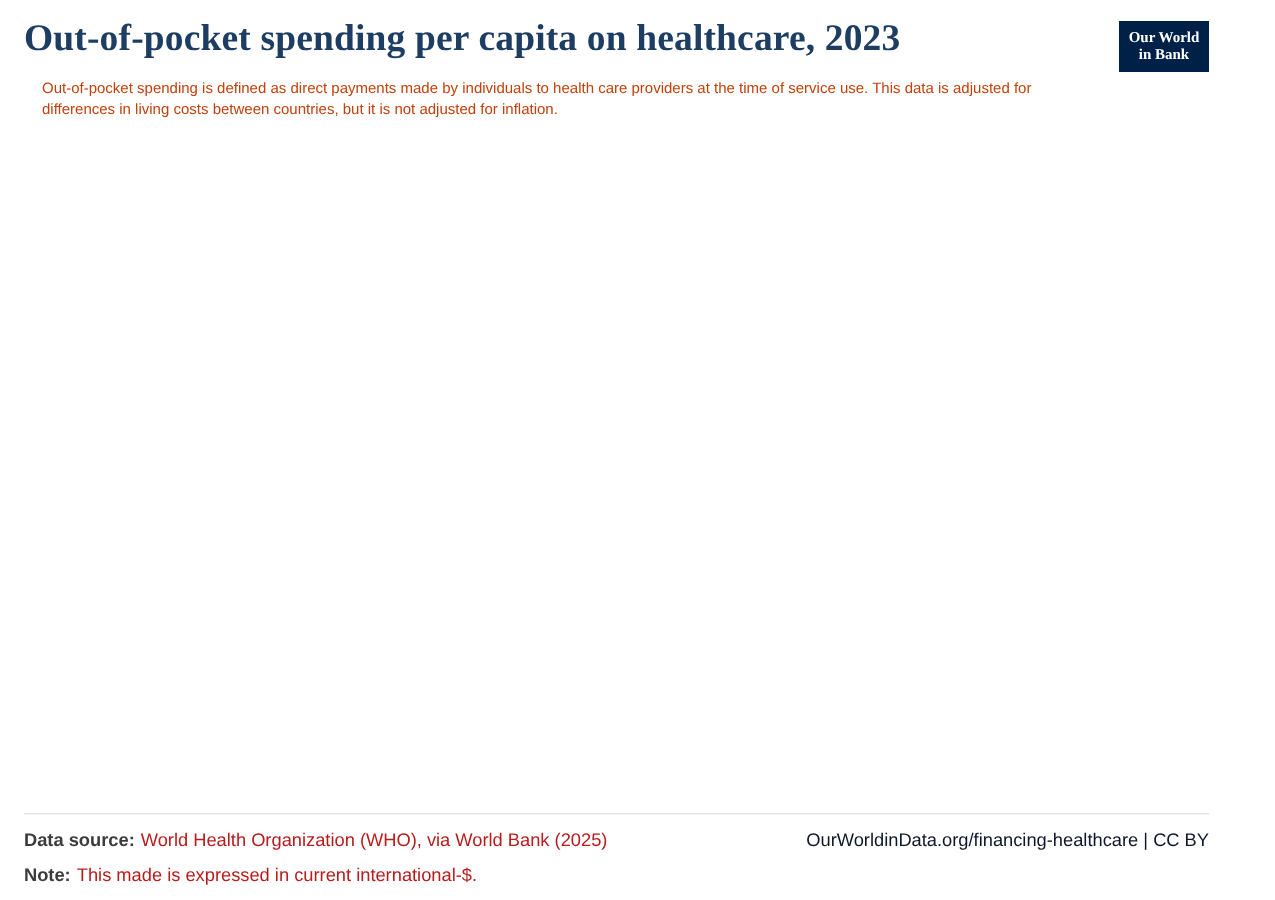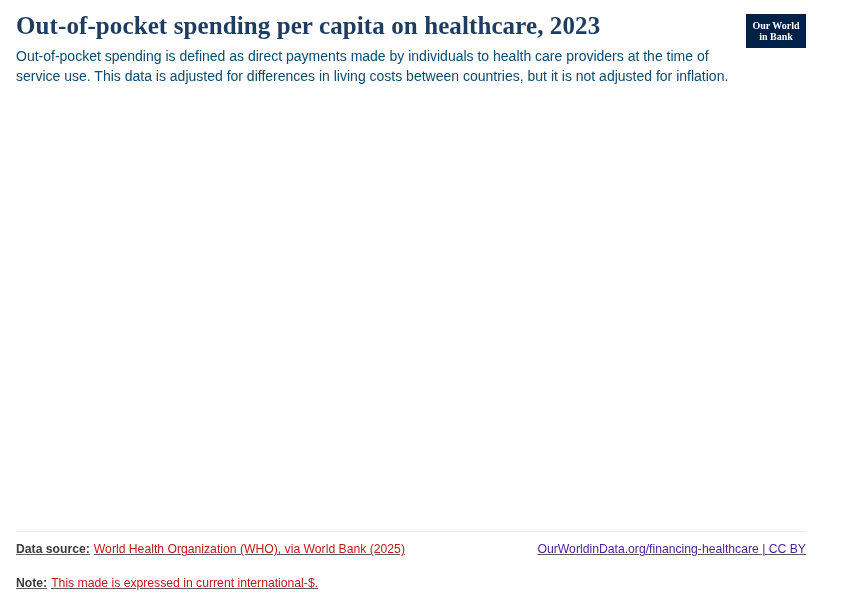--- a/index.html
+++ b/index.html
@@ -36,25 +36,25 @@
   .chart-title {
     font-family: "Liberation Serif", serif;
     font-size: 25px;
     line-height: 1.15;
     font-weight: 700;
     color: #1d3d63;
     margin: 0 0 6px 0;
     letter-spacing: 0.1px;
   }
   .chart-subtitle {
-    font-size: 14px;
+    font-size: 10px;
     line-height: 1.42;
-    color: #0c4a6e;
+    color: #c2410c;
     font-weight: 400;
-    margin: 0;
+    margin: 12px;
     max-width: 722px;
   }
   .owid-logo {
     width: 60px;
     height: 34px;
     background: #002147;
     color: #ffffff;
     font-family: "Liberation Serif", serif;
     font-size: 10px;
     line-height: 1.15;
@@ -91,41 +91,40 @@
     padding-top: 8px;
     margin-top: 4px;
     font-size: 12.2px;
     color: #5b5b5b;
   }
   .footer-row {
     display: flex;
     align-items: flex-start;
     justify-content: space-between;
     line-height: 1.5;
-    text-decoration: underline;
   }
   .footer-left {
     display: flex;
     align-items: baseline;
     gap: 4px;
   }
   .footer-label {
     font-weight: 700;
     color: #3c3c3c;
   }
   .footer-value {
     color: #b91c1c;
   }
   .footer-right {
-    color: #4c1d95;
+    color: #0f172a;
     text-align: right;
     white-space: nowrap;
   }
   .footer-row.second {
-    margin-top: 15px;
+    margin-top: 4px;
   }
 </style>
 </head>
 <body>
 
 <div class="page">
 
   <div class="header">
     <div class="header-text">
       <h1 class="chart-title">Out-of-pocket spending per capita on healthcare, 2023</h1>

